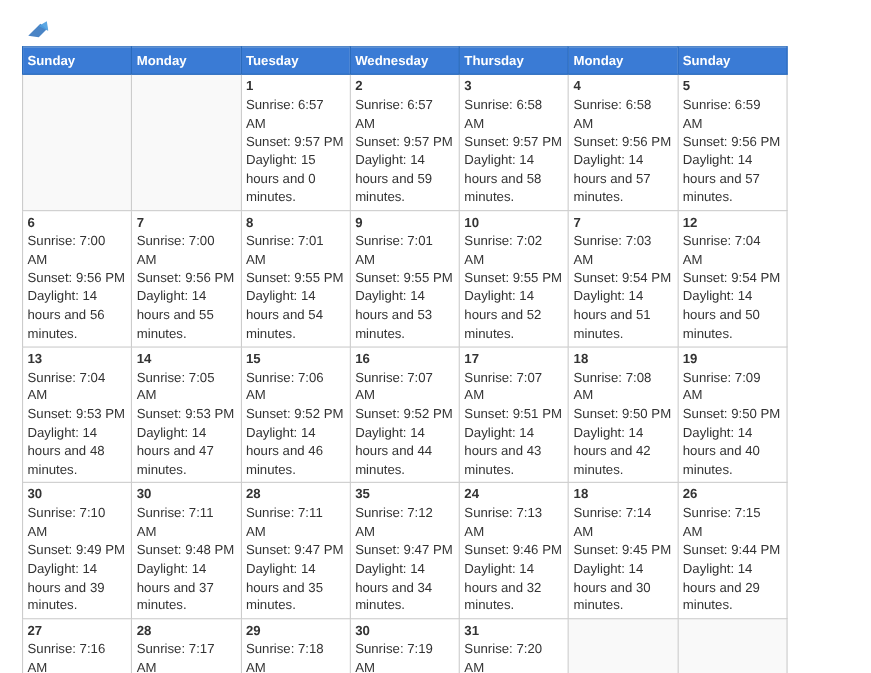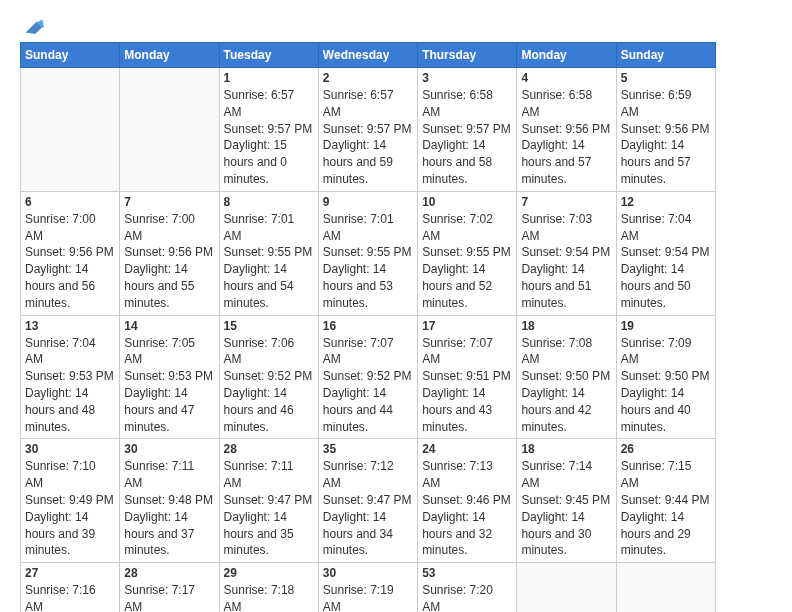--- a/index.html
+++ b/index.html
@@ -249,21 +249,21 @@
           </td>
           <td>
             <span class="day-number">29</span>
             <div class="day-info">Sunrise: 7:18 AM<br>Sunset: 9:41 PM<br>Daylight: 14 hours and 23 minutes.</div>
           </td>
           <td>
             <span class="day-number">30</span>
             <div class="day-info">Sunrise: 7:19 AM<br>Sunset: 9:40 PM<br>Daylight: 14 hours and 21 minutes.</div>
           </td>
           <td>
-            <span class="day-number">53</span>
+            <span class="day-number">31</span>
             <div class="day-info">Sunrise: 7:20 AM<br>Sunset: 9:39 PM<br>Daylight: 14 hours and 19 minutes.</div>
           </td>
           <td class="empty"></td>
           <td class="empty"></td>
         </tr>
       </tbody>
   </table>
 </div>
 
 </body></html>

